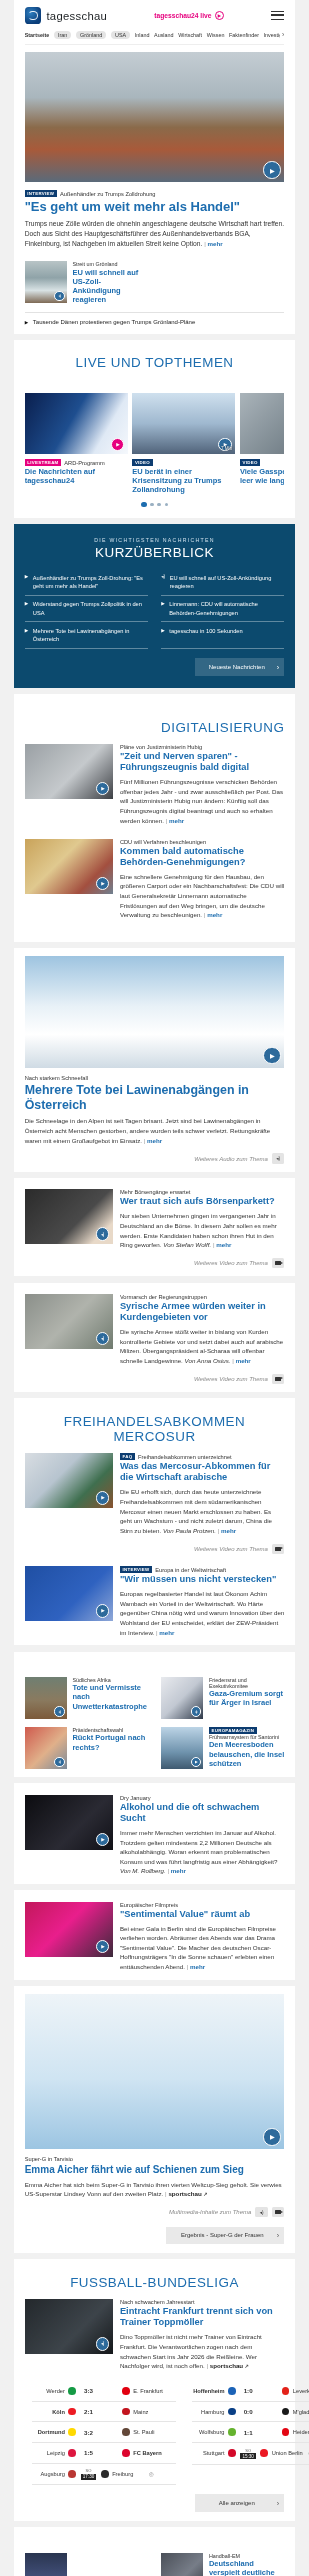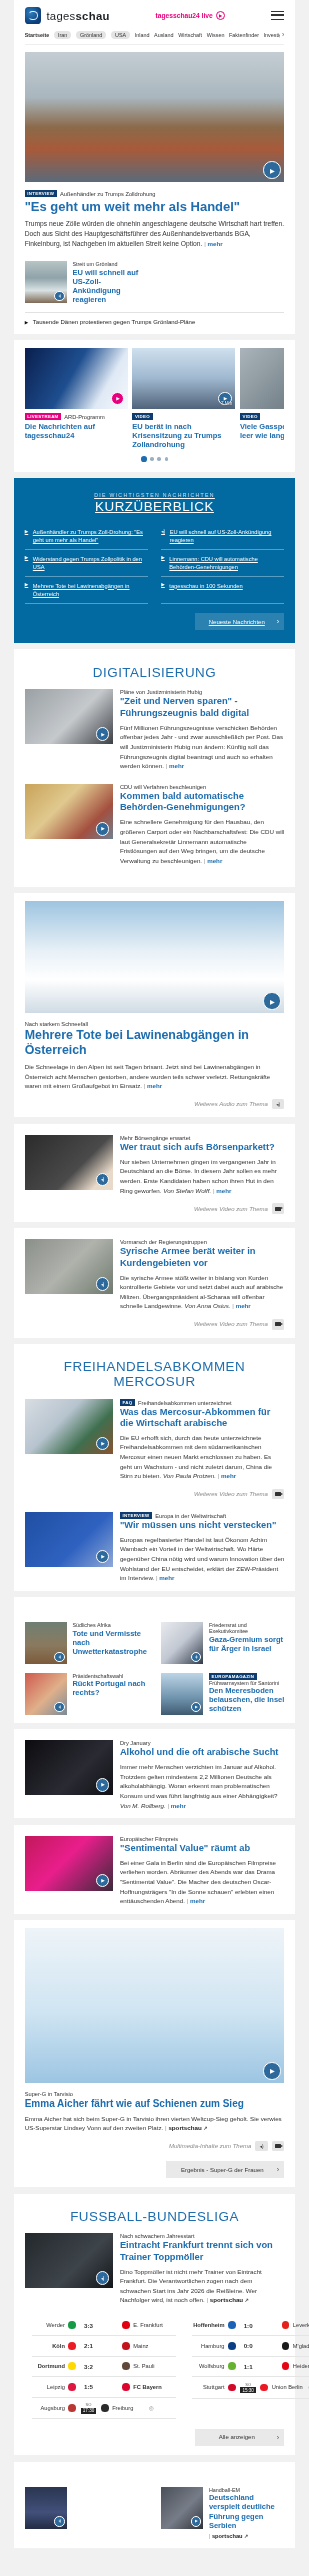--- a/index.html
+++ b/index.html
@@ -1,27 +1,27 @@
 <!DOCTYPE html>
 <html style="font-size:8.2px"><head>
 <meta charset="utf-8">
 <style>
   * { box-sizing: border-box; margin: 0; padding: 0; }
   html,body { background:#f1f1f1; font-family:"Liberation Sans", sans-serif; }
   body { width:309px; margin:0 auto; }
   .card { background:#fff; margin:0 14.4px 6.2px; padding:8.2px 10.3px; }
-  .card.blue-sec { background:#0369a1; color:#fff;text-decoration:underline; }
+  .card.blue-sec { background:#0c4a6e; color:#fff; }
 
   
   .hdr-top { display:flex; align-items:center; justify-content:space-between; padding:2.1px 0 4.1px; }
   .logo-box { display:flex; align-items:center; gap:5.2px; }
   .applogo { width:16.5px; height:16.5px; border-radius:3.6px; background:radial-gradient(circle at 35% 35%, #2f7fc0, #0b3e7a 70%); position:relative; flex:none;}
   .applogo::after { content:""; position:absolute; inset:3.6px; border:1.5px solid #e8f0f8; border-radius:50%; border-left-color:transparent; }
   .brand { font-size:11.3px; color:#1d2124; letter-spacing:0.3px; }
-  .brand b { font-weight:700; }
+  .brand b { font-weight:400; }
   .live { color:#e6007e; font-size:6.7px; font-weight:700; display:flex; align-items:center; gap:3.1px; }
   .live .pb { width:9.3px; height:9.3px; border:1px solid #e6007e; border-radius:50%; display:flex; align-items:center; justify-content:center; font-size:4.1px; color:#e6007e; }
   .burger { width:13.4px; height:9.3px; border-top:1.5px solid #333; border-bottom:1.5px solid #333; position:relative; }
   .burger::after { content:""; position:absolute; left:0; right:0; top:2.3px; height:1.5px; background:#333; }
   .nav { display:flex; align-items:center; gap:4.6px; font-size:5.4px; color:#333; white-space:nowrap; overflow:hidden; padding:3.1px 0 5.2px; border-bottom:0.5px solid #eee; position:relative; }
   .nav .it { flex:none; }
   .nav .it.act { font-weight:700; }
   .nav .it.pill { background:#e4e4e4; border-radius:5.2px; padding:1px 4.1px; }
   .nav .chev { position:absolute; right:0; background:#fff; padding-left:2.1px; color:#555; font-size:6.7px; }
 
@@ -71,21 +71,21 @@
 
   
   .hero-img { height:130px; margin:0 0 7.2px; position:relative; }
   .hero .atitle { font-size:13px; margin:2.1px 0 4.1px; }
   .hero .abody { font-size:6.7px; }
   .hlist { border-top:0.5px solid #e2e2e2; margin-top:8.2px; padding-top:6.2px; display:flex; gap:4.6px; font-size:6px; color:#1a1a1a; align-items:center; }
   .tri { color:#111; font-size:4.6px; }
 
   
   .carousel { display:flex; gap:4.6px; overflow:hidden; }
-  .ccard { flex:none; width:103px; }
+  .ccard { flex:none; width:103px;margin-top:14px; }
   .ccard .thumb { width:103px; height:61px; }
   .ccard .atitle { font-size:7.5px; margin-top:1px; }
   .ccard .meta { margin:4.1px 0 1.5px; font-size:5.2px; }
   .dur { position:absolute; right:3.1px; bottom:3.1px; color:#fff; font-size:4.6px; text-shadow:0 0 1.5px #000; }
   .dots { display:flex; gap:3.6px; justify-content:center; margin:8.2px 0 2.1px; }
   .dot { width:3.6px; height:3.6px; border-radius:50%; background:#9ab0c2; }
   .dot.on { width:5.7px; height:5.7px; background:#1d6daf; margin-top:-1px; }
 
   
   .kgrid { display:grid; grid-template-columns:1fr 1fr; column-gap:13.4px; margin-top:1px; }
@@ -172,38 +172,39 @@
   <div>
 
       <div class="hlist">
         <span class="tri">▶</span>
         <span>Tausende Dänen protestieren gegen Trumps Grönland-Pläne</span>
       </div>
     </div>
 </div>
 
 <div class="card">
+  <div class="sec-title" style="margin-top:7.2px;">LIVE UND TOPTHEMEN</div>
   <div class="carousel">
 
       <div class="ccard">
         <div class="thumb" style="background:linear-gradient(120deg,#0a1f4e,#1e4e8f 45%,#dfe9f5 75%,#f5f8fc);">
           <span class="mi play mag"></span>
           <span class="dur"></span>
         </div>
         <div class="meta"><span class="badge mag">LIVESTREAM</span><span class="kick">ARD-Programm</span></div>
         <div class="atitle">Die Nachrichten auf tagesschau24</div>
       </div>
 
       <div class="ccard">
         <div class="thumb" style="background:linear-gradient(180deg,#cfe0ee,#9fb8cf 50%,#50637a);">
           <span class="mi play"></span>
           <span class="dur">7 Min</span>
         </div>
         <div class="meta"><span class="badge">VIDEO</span><span class="kick"></span></div>
-        <div class="atitle">EU berät in nach Krisensitzung zu Trumps Zollandrohung</div>
+        <div class="atitle">EU berät in einer Krisensitzung zu Trumps Zollandrohung</div>
       </div>
 
       <div class="ccard">
         <div class="thumb" style="background:linear-gradient(135deg,#aab4ba,#7c8890 55%,#5d676e);">
           <span class="dur"></span>
         </div>
         <div class="meta"><span class="badge">VIDEO</span><span class="kick"></span></div>
         <div class="atitle">Viele Gasspeicher sind so leer wie lange nicht</div>
       </div>
     </div>
@@ -248,21 +249,21 @@
 
       <div class="kitem">
         <span class="ic">▶</span>
         <span>tagesschau in 100 Sekunden</span>
       </div>
     </div>
   <button class="gbtn"><span>Neueste Nachrichten</span><span class="ch">›</span></button>
 </div>
 
 <div class="card">
-  <div class="sec-title" style="margin-top:8px;">DIGITALISIERUNG</div>
+  <div class="sec-title" style="margin-top:17px;text-align:right;">DIGITALISIERUNG</div>
   <div>
 
       <div class="art" style="margin-bottom:13.4px;">
         <div class="thumb" style="background:linear-gradient(135deg,#9aa0a4,#c5c9cc 55%,#3c3f44);">
           <span class="mi play"></span>
         </div>
         <div>
           <div class="kick"><span>Pläne von Justizministerin Hubig</span></div>
           <div class="atitle">"Zeit und Nerven sparen" - Führungszeugnis bald digital</div>
           <div class="abody"><span>Fünf Millionen Führungszeugnisse verschicken Behörden offenbar jedes Jahr - und zwar ausschließlich per Post. Das will Justizministerin Hubig nun ändern: Künftig soll das Führungszeugnis digital beantragt und auch so erhalten werden können.</span>  <span class="more">mehr</span></div>
@@ -314,21 +315,21 @@
     </div>
 </div>
 
 <div class="card">
   <div class="art">
     <div class="thumb" style="background:linear-gradient(135deg,#8b8f8a,#b0b3ac 50%,#6f7a6e);">
         <span class="mi audio"></span>
       </div>
     <div>
       <div class="kick">Vormarsch der Regierungstruppen</div>
-      <div class="atitle">Syrische Armee berät weiter in Kurdengebieten vor</div>
+      <div class="atitle">Syrische Armee würden weiter in Kurdengebieten vor</div>
       <div class="abody"><span>Die syrische Armee stößt weiter in bislang von Kurden kontrollierte Gebiete vor und setzt dabei auch auf arabische Milizen. Übergangspräsident al-Scharaa will offenbar schnelle Landgewinne.</span> <span class="byl">Von Anna Osius.</span> <span class="more">mehr</span></div>
     </div>
   </div>
   <div class="aside">
       <span>Weiteres Video zum Thema</span>
       <span class="sqico">
         <span class="cam"></span>
       </span>
     </div>
 </div>
@@ -409,21 +410,21 @@
     </div>
 </div>
 
 <div class="card">
   <div class="art">
     <div class="thumb" style="background:linear-gradient(135deg,#0c0c10,#2a2a33 60%,#101016);">
         <span class="mi play"></span>
       </div>
     <div>
       <div class="kick">Dry January</div>
-      <div class="atitle">Alkohol und die oft arabische Sucht</div>
+      <div class="atitle">Alkohol und die oft schwachem Sucht</div>
       <div class="abody"><span>Immer mehr Menschen verzichten im Januar auf Alkohol. Trotzdem gelten mindestens 2,2 Millionen Deutsche als alkoholabhängig. Woran erkennt man problematischen Konsum und was führt langfristig aus einer Abhängigkeit?</span> <span class="byl">Von M. Rollberg.</span> <span class="more">mehr</span></div>
     </div>
   </div>
 </div>
 
 <div class="card">
   <div class="art">
     <div class="thumb" style="background:linear-gradient(135deg,#c2185b,#e91e8c 45%,#3a2a3a);">
         <span class="mi play"></span>
       </div>

